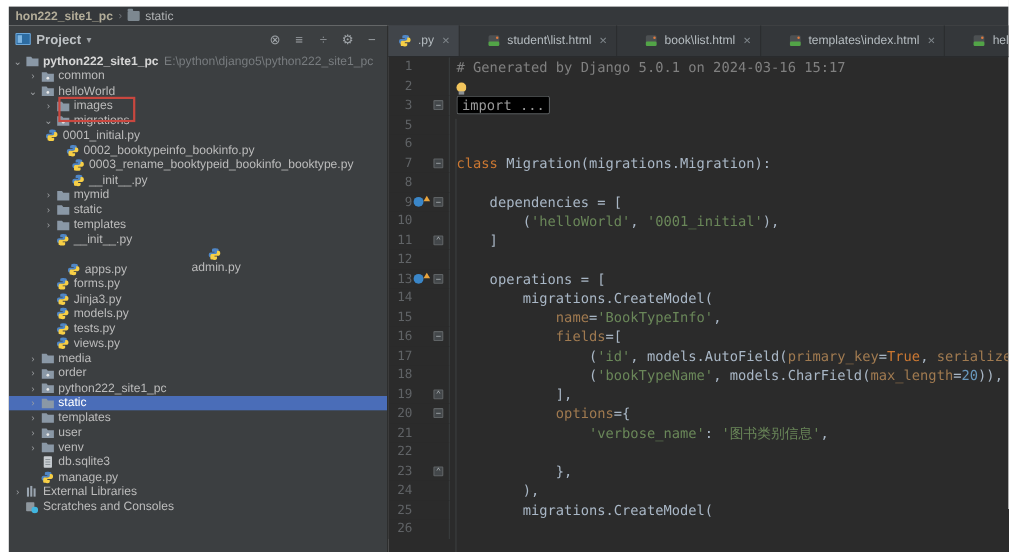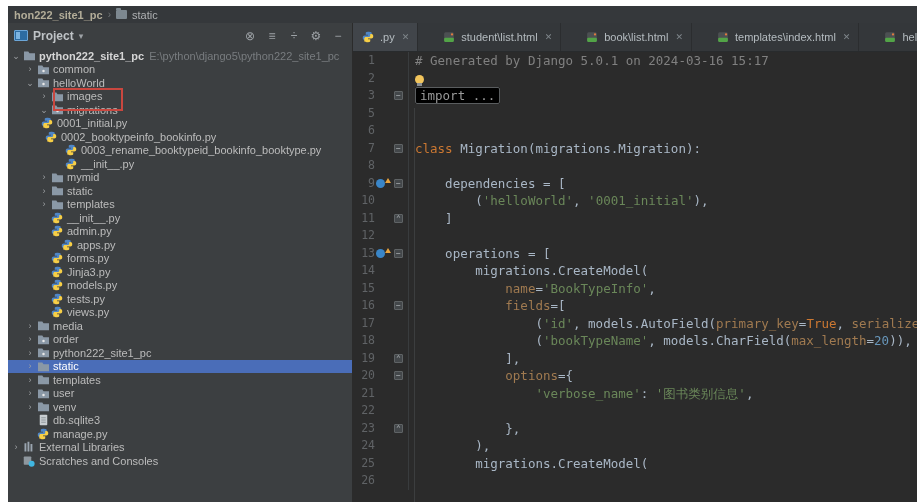--- a/index.html
+++ b/index.html
@@ -169,21 +169,21 @@
           <div class="tree-row" style="padding-left: 20px;">
             <span class="chev"></span>
             <span class="tree-ico">
               <svg width="12" height="12" viewBox="0 0 16 16">
                 <path fill="#4f86c6" d="M8 1C5 1 5 2.3 5 3v2h3v1H3.5C2 6 1 7 1 9s1 3 2.5 3H5v-2c0-1.5 1.3-2 2.5-2H11c1 0 2-.8 2-2V3c0-1-.5-2-5-2z"></path>
                 <path fill="#f7cf46" d="M8 15c3 0 3-1.3 3-2v-2H8v-1h4.5c1.5 0 2.5-1 2.5-3s-1-3-2.5-3H11v2c0 1.5-1.3 2-2.5 2H5c-1 0-2 .8-2 2v3c0 1 .5 2 5 2z"></path>
               </svg>
             </span>
             <span class="lbl">0001_initial.py</span>
           </div>
-          <div class="tree-row" style="padding-left: 24px;">
+          <div class="tree-row" style="padding-left: 24px; margin-left: 15px;">
             <span class="chev"></span>
             <span class="tree-ico">
               <svg width="12" height="12" viewBox="0 0 16 16">
                 <path fill="#4f86c6" d="M8 1C5 1 5 2.3 5 3v2h3v1H3.5C2 6 1 7 1 9s1 3 2.5 3H5v-2c0-1.5 1.3-2 2.5-2H11c1 0 2-.8 2-2V3c0-1-.5-2-5-2z"></path>
                 <path fill="#f7cf46" d="M8 15c3 0 3-1.3 3-2v-2H8v-1h4.5c1.5 0 2.5-1 2.5-3s-1-3-2.5-3H11v2c0 1.5-1.3 2-2.5 2H5c-1 0-2 .8-2 2v3c0 1 .5 2 5 2z"></path>
               </svg>
             </span>
             <span class="lbl">0002_booktypeinfo_bookinfo.py</span>
           </div>
           <div class="tree-row" style="padding-left: 44px;">
@@ -236,21 +236,21 @@
           <div class="tree-row" style="padding-left: 30px;">
             <span class="chev"></span>
             <span class="tree-ico">
               <svg width="12" height="12" viewBox="0 0 16 16">
                 <path fill="#4f86c6" d="M8 1C5 1 5 2.3 5 3v2h3v1H3.5C2 6 1 7 1 9s1 3 2.5 3H5v-2c0-1.5 1.3-2 2.5-2H11c1 0 2-.8 2-2V3c0-1-.5-2-5-2z"></path>
                 <path fill="#f7cf46" d="M8 15c3 0 3-1.3 3-2v-2H8v-1h4.5c1.5 0 2.5-1 2.5-3s-1-3-2.5-3H11v2c0 1.5-1.3 2-2.5 2H5c-1 0-2 .8-2 2v3c0 1 .5 2 5 2z"></path>
               </svg>
             </span>
             <span class="lbl">__init__.py</span>
           </div>
-          <div class="tree-row" style="padding-left: 30px;">
+          <div class="tree-row" style="padding-left: 30px; flex-direction: column;">
             <span class="chev"></span>
             <span class="tree-ico">
               <svg width="12" height="12" viewBox="0 0 16 16">
                 <path fill="#4f86c6" d="M8 1C5 1 5 2.3 5 3v2h3v1H3.5C2 6 1 7 1 9s1 3 2.5 3H5v-2c0-1.5 1.3-2 2.5-2H11c1 0 2-.8 2-2V3c0-1-.5-2-5-2z"></path>
                 <path fill="#f7cf46" d="M8 15c3 0 3-1.3 3-2v-2H8v-1h4.5c1.5 0 2.5-1 2.5-3s-1-3-2.5-3H11v2c0 1.5-1.3 2-2.5 2H5c-1 0-2 .8-2 2v3c0 1 .5 2 5 2z"></path>
               </svg>
             </span>
             <span class="lbl">admin.py</span>
           </div>
           <div class="tree-row" style="padding-left: 40px;">

